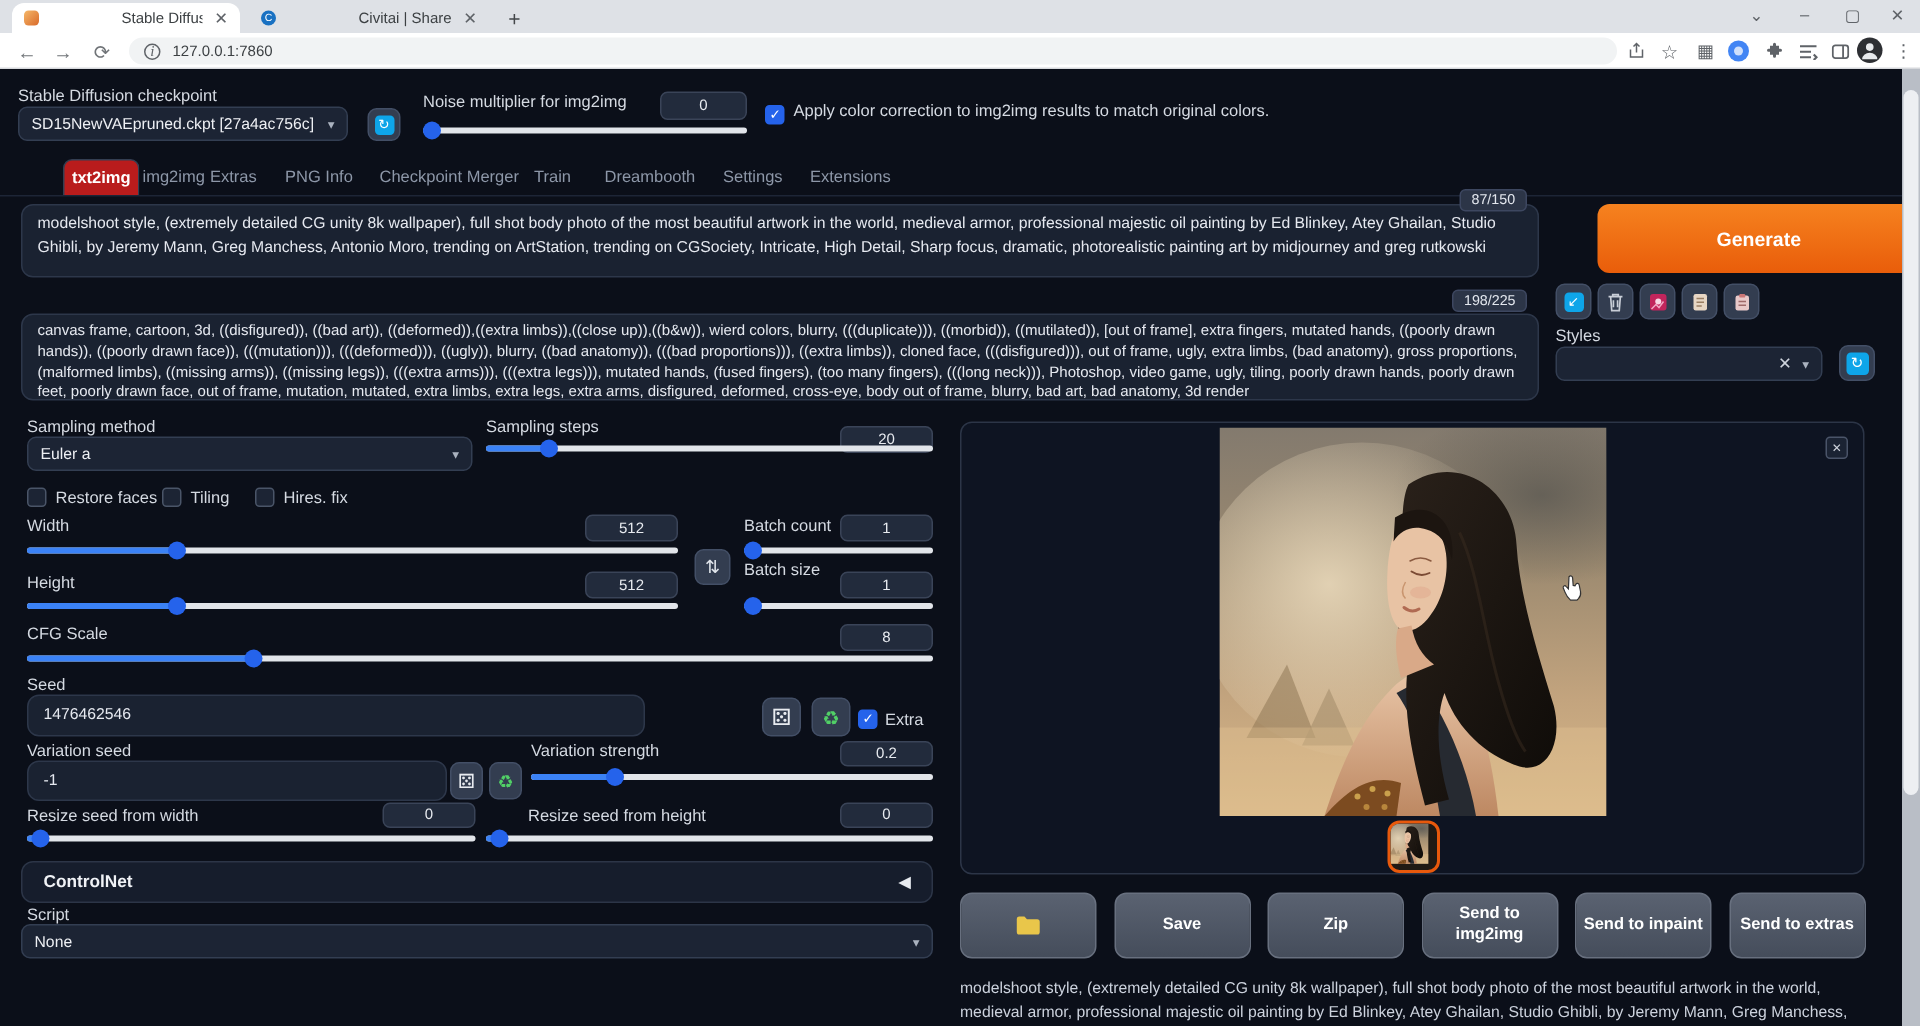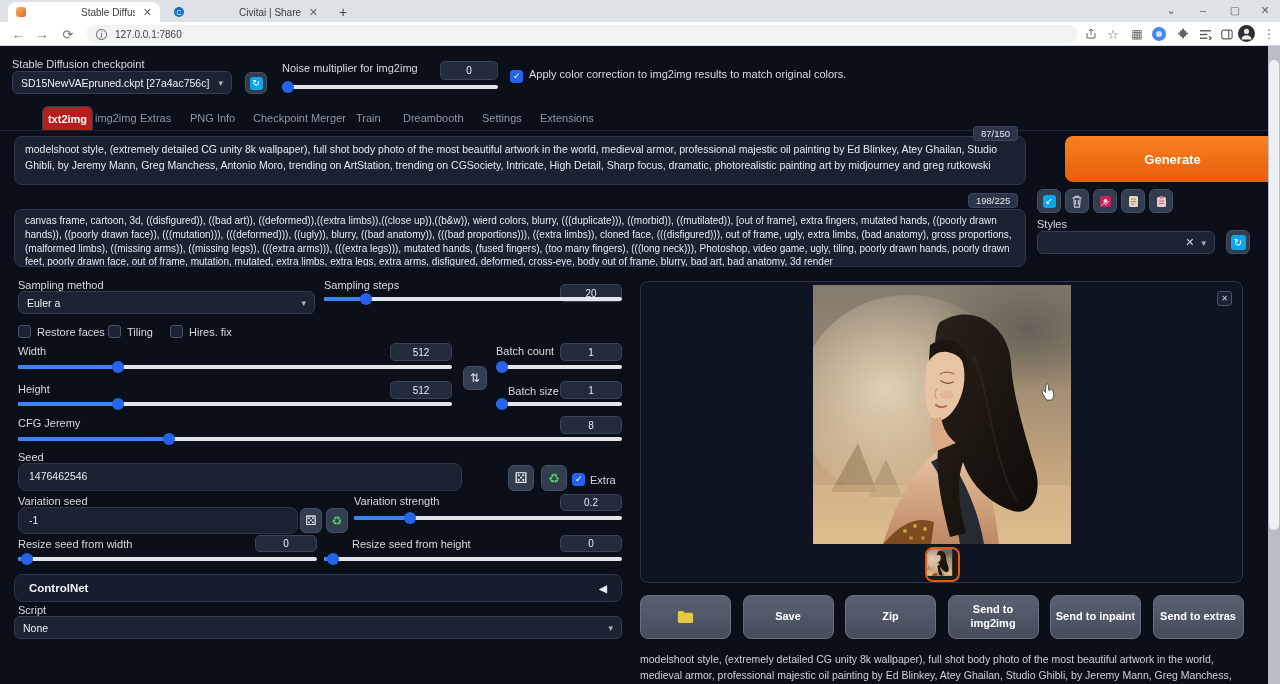--- a/index.html
+++ b/index.html
@@ -284,36 +284,36 @@
   <div class="abs iconbtn" style="left:463px;top:366px;width:24px;height:24px;color:#e2e6ec;font-size:12px;">
       <span>⇅</span>
     </div>
 
   <div class="abs lbl" style="left:18px;top:383px;">Height</div>
   <div class="abs numbox" style="left:390px;top:381px;width:62px;height:18px;">512</div>
   <div class="abs slider" style="left:18px;top:402px;width:434px;">
     <div class="fill" style="width:23%;"></div>
       <div class="knob" style="left:23%;"></div>
   </div>
-  <div class="abs lbl" style="left:496px;top:385px;margin-left:12px;">Batch size</div>
+  <div class="abs lbl" style="left:496px;top:374px;">Batch size</div>
   <div class="abs numbox" style="left:560px;top:381px;width:62px;height:18px;">1</div>
   <div class="abs slider" style="left:496px;top:402px;width:126px;">
     <div class="fill" style="width:3%;"></div>
       <div class="knob" style="left:5%;"></div>
   </div>
 
-  <div class="abs lbl" style="left:18px;top:417px;">CFG Jeremy</div>
+  <div class="abs lbl" style="left:18px;top:417px;">CFG Scale</div>
   <div class="abs numbox" style="left:560px;top:416px;width:62px;height:18px;">8</div>
   <div class="abs slider" style="left:18px;top:437px;width:604px;">
     <div class="fill" style="width:25%;"></div>
       <div class="knob" style="left:25%;"></div>
   </div>
 
   <div class="abs lbl" style="left:18px;top:451px;">Seed</div>
-  <div class="abs txt" style="left:18px;top:463px;width:444px;height:28px;display:flex;align-items:center;">1476462546</div>
+  <div class="abs txt" style="left:18px;top:463px;width:412px;height:28px;display:flex;align-items:center;">1476462546</div>
   <div class="abs iconbtn" style="left:508px;top:465px;width:26px;height:26px;">
       <span class="glyph-die">⚄</span>
     </div>
   <div class="abs iconbtn" style="left:541px;top:465px;width:26px;height:26px;">
       <span class="glyph-recycle">♻</span>
     </div>
   <span class="cb checked abs" style="left:572px;top:473px;"></span>
   <div class="abs lbl" style="left:590px;top:474px;">Extra</div>
 
   <div class="abs lbl" style="left:18px;top:495px;">Variation seed</div>

